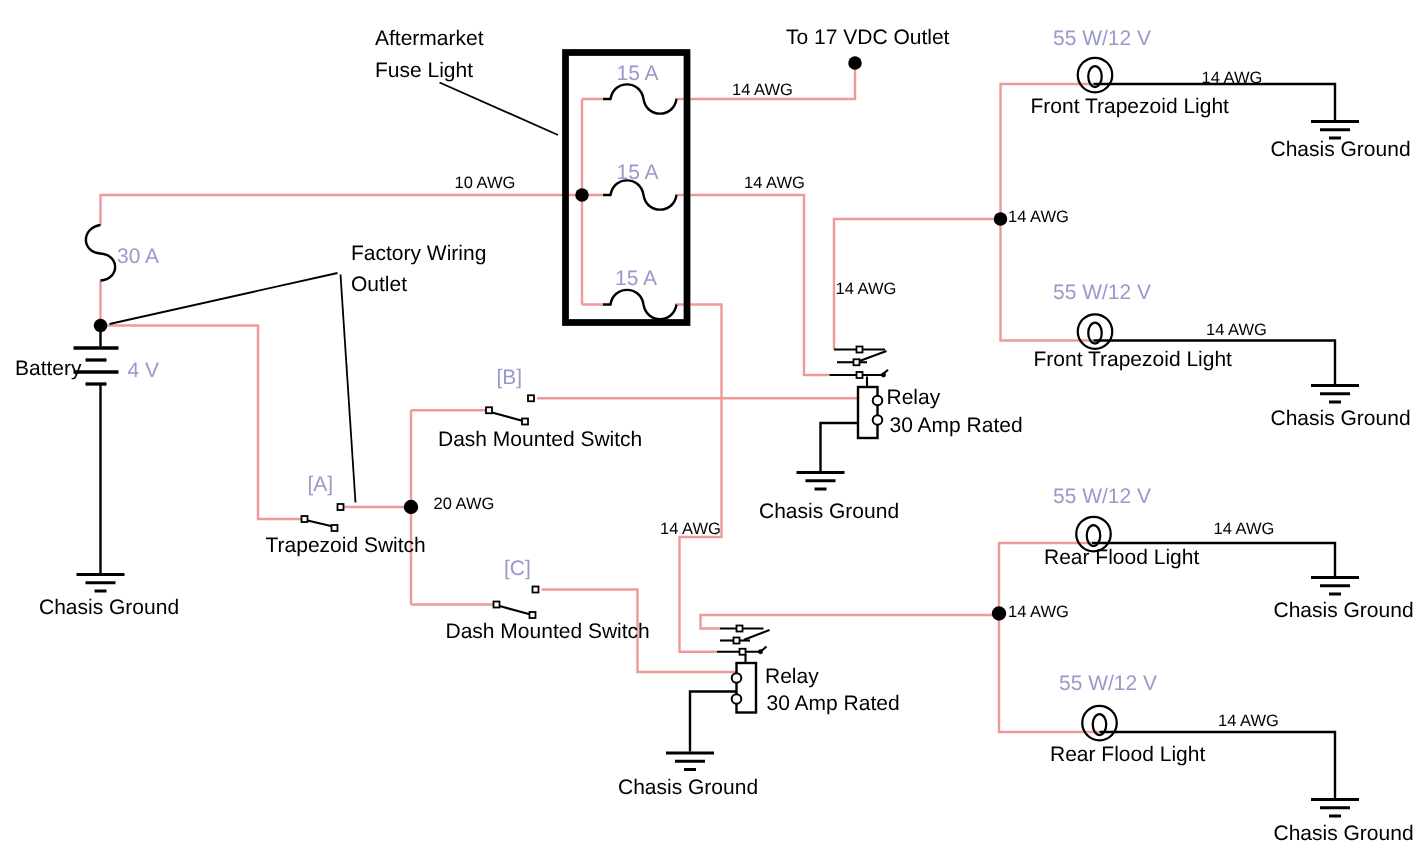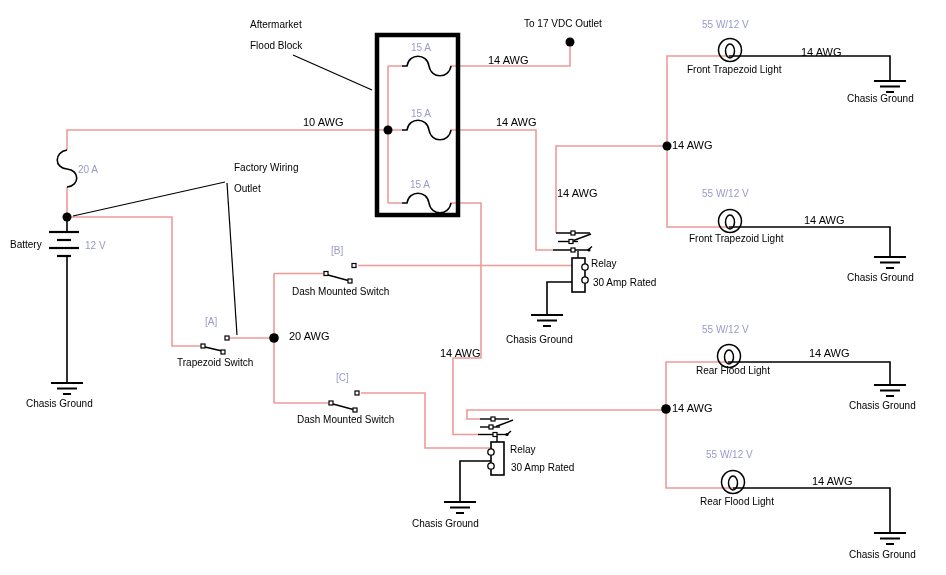--- a/index.html
+++ b/index.html
@@ -1,19 +1,19 @@
 <!DOCTYPE html>
 <html><head>
 <meta charset="utf-8">
 <style>
   html,body{margin:0;padding:0;background:#ffffff;}
   .diagram{position:relative;width:946px;height:575px;background:#fff;overflow:hidden;
            font-family:"Liberation Sans", sans-serif;}
   .diagram svg{position:absolute;left:0;top:0;}
-  .lb{position:absolute;font-size:10px;color:#000;white-space:nowrap;line-height:14px;}
+  .lb{position:absolute;font-size:14px;color:#000;white-space:nowrap;line-height:14px;}
   .lb.sm{font-size:11px;line-height:12px;}
   .lb.purple{color:#9999CC;}
 </style>
 </head>
 <body>
 
 <div class="diagram">
 
 <svg width="946" height="575" viewBox="0 0 946 575">
 
@@ -184,26 +184,26 @@
   </g>
 
   <g stroke="#000" stroke-width="1.2">
     <line x1="293" y1="55" x2="372" y2="90"></line>
     <line x1="225" y1="182" x2="73" y2="216"></line>
     <line x1="227" y1="183" x2="237" y2="335"></line>
   </g>
 </svg>
 
 <div class="lb" style="left:250px;top:18px">Aftermarket</div>
-<div class="lb" style="left:250px;top:39px">Flood Block</div>
+<div class="lb" style="left:250px;top:39px">Fuse Light</div>
 <div class="lb" style="left:524px;top:17px">To 17 VDC Outlet</div>
 <div class="lb purple" style="left:411px;top:41px">15 A</div>
 <div class="lb purple" style="left:411px;top:107px">15 A</div>
 <div class="lb purple" style="left:410px;top:178px">15 A</div>
-<div class="lb purple" style="left:78px;top:163px">20 A</div>
+<div class="lb purple" style="left:78px;top:163px">30 A</div>
 <div class="lb sm" style="left:488px;top:54px">14 AWG</div>
 <div class="lb sm" style="left:496px;top:116px">14 AWG</div>
 <div class="lb sm" style="left:303px;top:116px">10 AWG</div>
 <div class="lb sm" style="left:672px;top:139px">14 AWG</div>
 <div class="lb sm" style="left:557px;top:187px">14 AWG</div>
 <div class="lb sm" style="left:801px;top:46px">14 AWG</div>
 <div class="lb sm" style="left:804px;top:214px">14 AWG</div>
 <div class="lb sm" style="left:440px;top:347px">14 AWG</div>
 <div class="lb sm" style="left:289px;top:330px">20 AWG</div>
 <div class="lb sm" style="left:672px;top:402px">14 AWG</div>
@@ -220,21 +220,21 @@
 <div class="lb" style="left:847px;top:92px">Chasis Ground</div>
 <div class="lb" style="left:847px;top:271px">Chasis Ground</div>
 <div class="lb" style="left:849px;top:399px">Chasis Ground</div>
 <div class="lb" style="left:849px;top:548px">Chasis Ground</div>
 <div class="lb" style="left:26px;top:397px">Chasis Ground</div>
 <div class="lb" style="left:506px;top:333px">Chasis Ground</div>
 <div class="lb" style="left:412px;top:517px">Chasis Ground</div>
 <div class="lb" style="left:234px;top:161px">Factory Wiring</div>
 <div class="lb" style="left:234px;top:182px">Outlet</div>
 <div class="lb" style="left:10px;top:238px">Battery</div>
-<div class="lb purple" style="left:85px;top:239px">12 V</div>
+<div class="lb purple" style="left:85px;top:239px">4 V</div>
 <div class="lb purple" style="left:331px;top:244px">[B]</div>
 <div class="lb purple" style="left:205px;top:315px">[A]</div>
 <div class="lb purple" style="left:336px;top:371px">[C]</div>
 <div class="lb" style="left:292px;top:285px">Dash Mounted Switch</div>
 <div class="lb" style="left:297px;top:413px">Dash Mounted Switch</div>
 <div class="lb" style="left:177px;top:356px">Trapezoid Switch</div>
 <div class="lb" style="left:591px;top:257px">Relay</div>
 <div class="lb" style="left:593px;top:276px">30 Amp Rated</div>
 <div class="lb" style="left:510px;top:443px">Relay</div>
 <div class="lb" style="left:511px;top:461px">30 Amp Rated</div>

